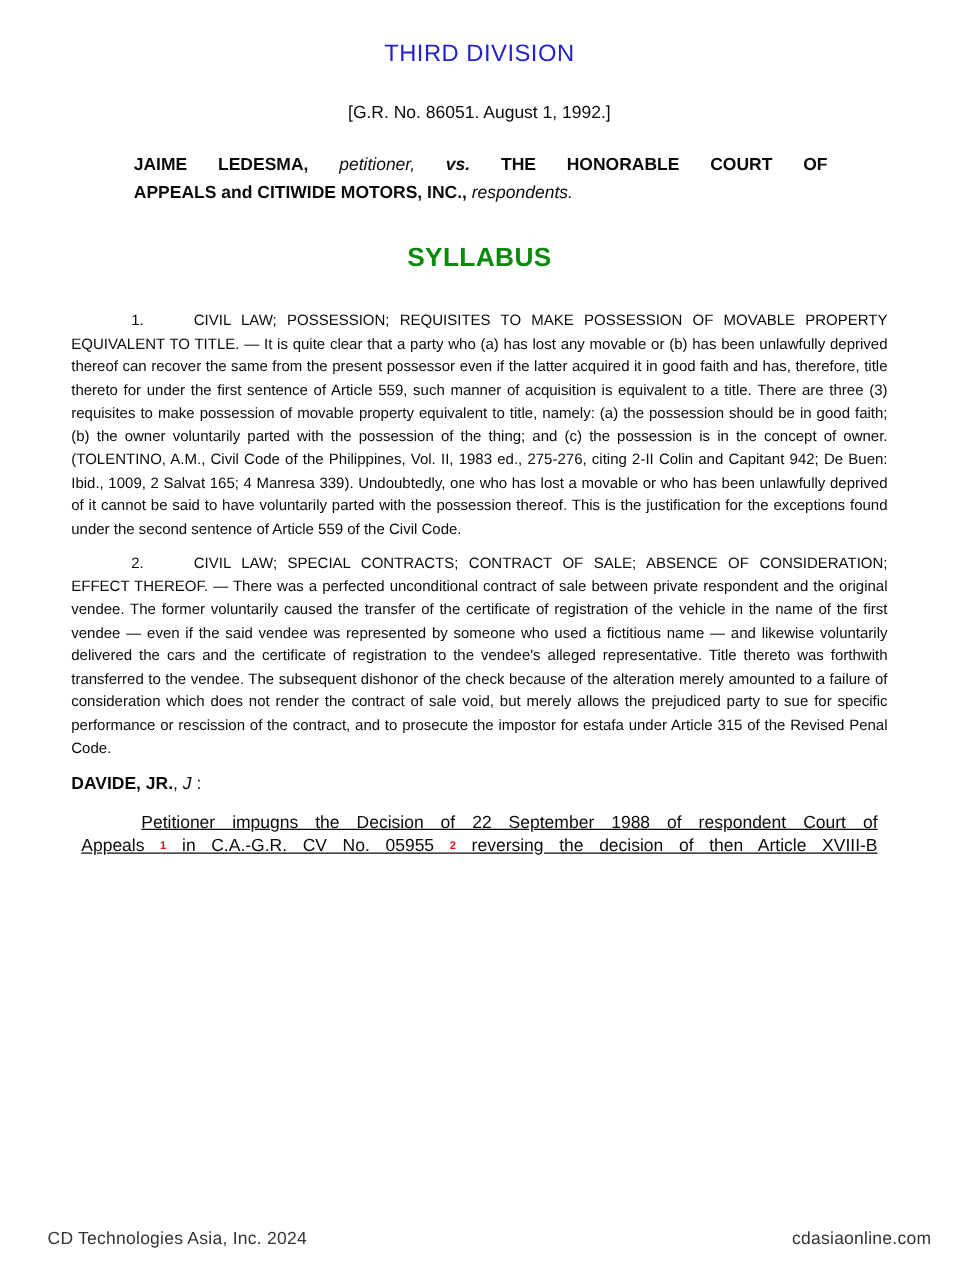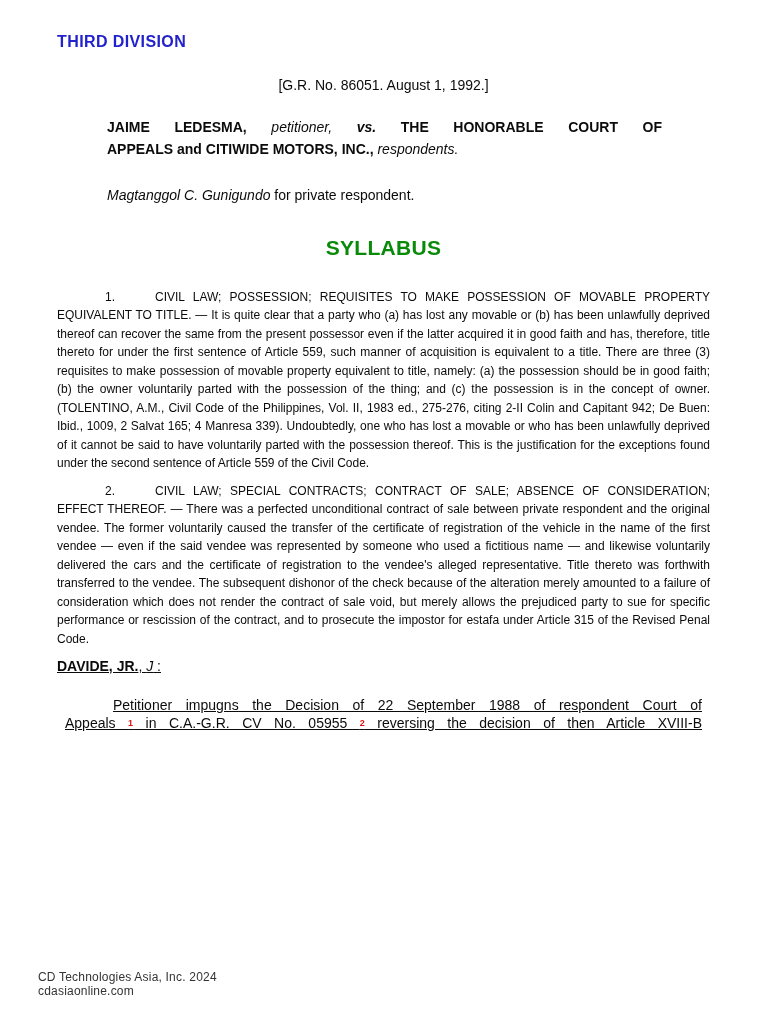--- a/index.html
+++ b/index.html
@@ -9,23 +9,24 @@
     height: 1024px;
     background: #ffffff;
     font-family: "Liberation Sans", sans-serif;
     color: #0b0b0b;
     overflow: hidden;
   }
   .content {
     padding: 33px 58px 0 57px; 
   }
   .division-heading {
+    text-align: center;
     color: #2222cc;
-    font-size: 16px;
-    font-weight: 700;
+    font-size: 19px;
+    font-weight: 400;
     letter-spacing: 0.4px;
     margin: 0 0 26px 0;
   }
   .gr-line {
     text-align: center;
     font-size: 14px;
     margin: 0 0 23px 0;
   }
   .parties {
     margin: 0 48px 26px 50px;
@@ -63,22 +64,21 @@
     text-align: center;
     color: #2222cc;
     font-size: 15px;
     font-weight: 700;
     letter-spacing: 5px;
     margin: 40px 0 45px 0;
   }
   .ponente {
     font-size: 14px;
     line-height: 18.5px;
-    margin: 0 0 20px 0;
-    text-decoration: underline;
+    margin: 0 0 13px 0;
   }
   .ponente .pname { font-weight: 700; }
   .ponente .pj { font-style: italic; }
   .opening {
     font-size: 14px;
     line-height: 18.5px;
     margin: 8px;
     text-decoration: underline;
   }
   .opening .jline { text-align: justify; text-align-last: justify; }
@@ -89,43 +89,41 @@
     font-size: 9px;
     vertical-align: 2px;
   }
   .page-footer {
     position: absolute;
     left: 38px;
     right: 23px;
     bottom: 26px;
     display: flex;
     justify-content: space-between;
-    font-size: 12px;
+    font-size: 14px;
     color: #333333;
     letter-spacing: 0.2px;
-    flex-direction: column;
   }
 </style>
 </head>
 <body>
 
 <div class="page">
   <div class="content">
 
     <div class="division-heading">THIRD DIVISION</div>
 
     <div class="gr-line">[G.R. No. 86051. August 1, 1992.]</div>
 
     <div class="parties">
       <div class="jline1"><b>JAIME LEDESMA</b><span>, </span><i>petitioner,</i><span> </span><span class="vs">vs.</span><span> </span><b>THE HONORABLE COURT OF</b></div>
       <div class="jline2"><b>APPEALS and CITIWIDE MOTORS, INC.</b><span>, </span><i>respondents.</i></div>
     </div>
 
 
-    <p class="counsel counsel-last"><i>Magtanggol C. Gunigundo</i><span> for private respondent.</span></p>
 
     <div class="syllabus-heading">SYLLABUS</div>
 
     <p class="body-para"><span class="para-num">1.</span><span>CIVIL LAW; POSSESSION; REQUISITES TO MAKE POSSESSION OF MOVABLE PROPERTY EQUIVALENT TO TITLE. — It is quite clear that a party who (a) has lost any movable or (b) has been unlawfully deprived thereof can recover the same from the present possessor even if the latter acquired it in good faith and has, therefore, title thereto for under the first sentence of Article 559, such manner of acquisition is equivalent to a title. There are three (3) requisites to make possession of movable property equivalent to title, namely: (a) the possession should be in good faith; (b) the owner voluntarily parted with the possession of the thing; and (c) the possession is in the concept of owner. (TOLENTINO, A.M., Civil Code of the Philippines, Vol. II, 1983 ed., 275-276, citing 2-II Colin and Capitant 942; De Buen: Ibid., 1009, 2 Salvat 165; 4 Manresa 339). Undoubtedly, one who has lost a movable or who has been unlawfully deprived of it cannot be said to have voluntarily parted with the possession thereof. This is the justification for the exceptions found under the second sentence of Article 559 of the Civil Code.</span></p>
 
     <p class="body-para"><span class="para-num">2.</span><span>CIVIL LAW; SPECIAL CONTRACTS; CONTRACT OF SALE; ABSENCE OF CONSIDERATION; EFFECT THEREOF. — There was a perfected unconditional contract of sale between private respondent and the original vendee. The former voluntarily caused the transfer of the certificate of registration of the vehicle in the name of the first vendee — even if the said vendee was represented by someone who used a fictitious name — and likewise voluntarily delivered the cars and the certificate of registration to the vendee's alleged representative. Title thereto was forthwith transferred to the vendee. The subsequent dishonor of the check because of the alteration merely amounted to a failure of consideration which does not render the contract of sale void, but merely allows the prejudiced party to sue for specific performance or rescission of the contract, and to prosecute the impostor for estafa under Article 315 of the Revised Penal Code.</span></p>
 
 
     <p class="ponente"><span class="pname">DAVIDE, JR.</span><span>, </span><span class="pj">J</span><span> :</span></p>
 

